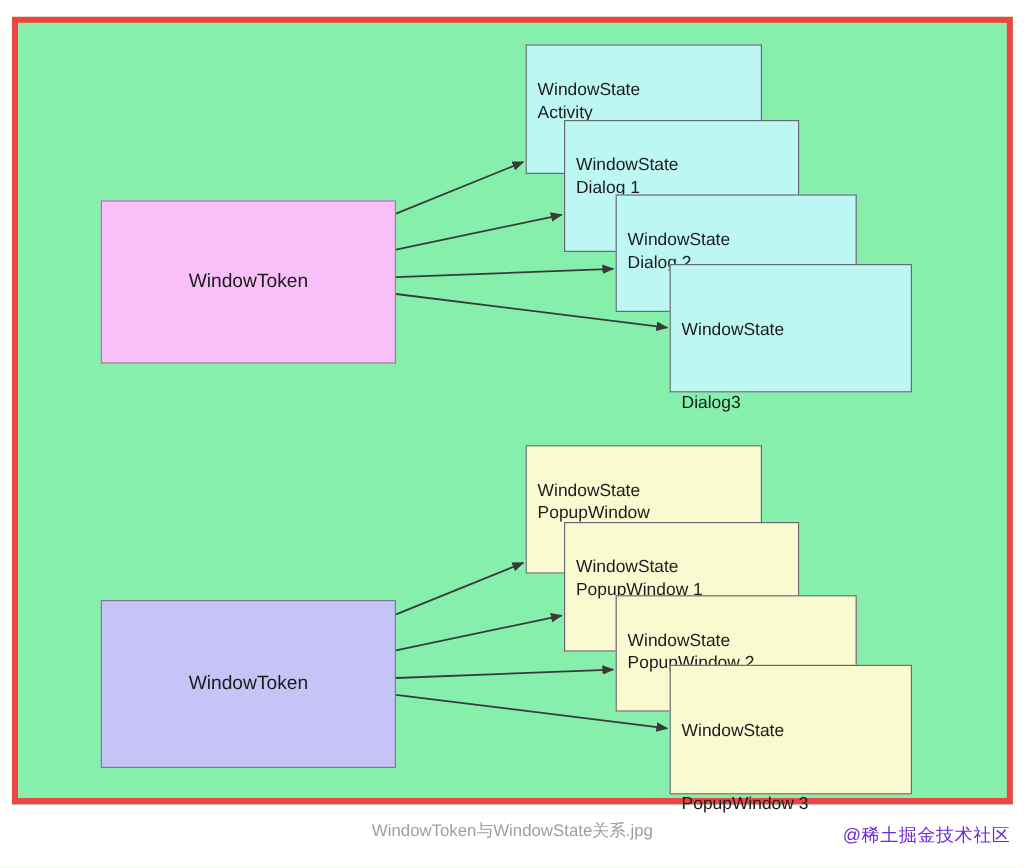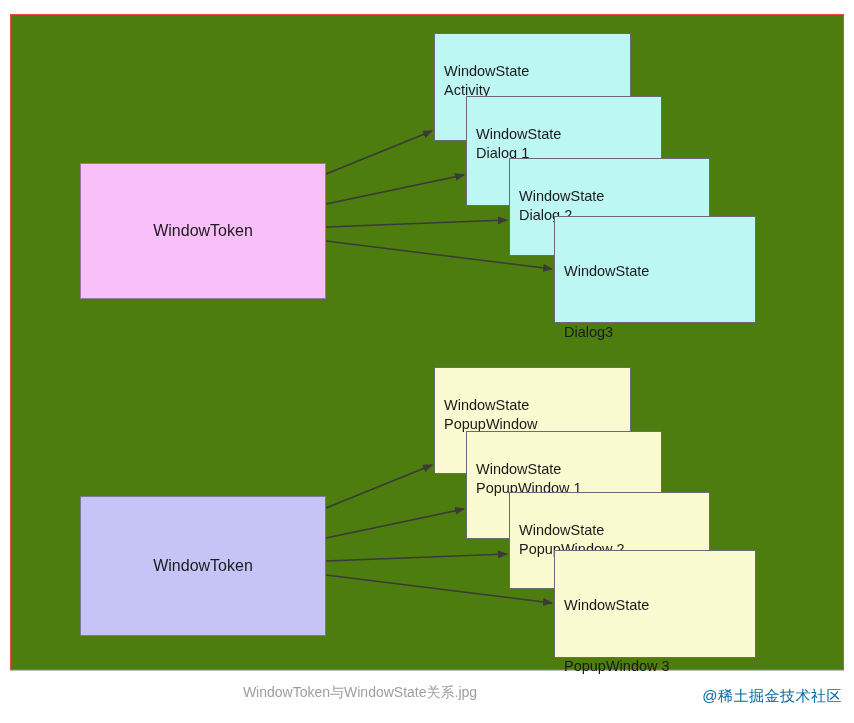--- a/index.html
+++ b/index.html
@@ -15,22 +15,22 @@
     overflow: hidden;
   }
 
   
   #image-frame {
     position: absolute;
     left: 10px;
     top: 14px;
     width: 834px;
     height: 656px;
-    background: #4d7c0f;
-    border: 1px solid #ef4444;
+    background: #86efac;
+    border: 5px solid #ef4444;
     box-sizing: border-box;
     box-shadow: 0 1px 0 #bdbdbd;
   }
 
   #diagram-canvas {
     position: absolute;
     left: 0;
     top: 0;
     width: 100%;
     height: 100%;
@@ -78,31 +78,31 @@
   .token-purple{ background: #c6c4f7; border-color: #7a7a92; }
 
   
   .node.spaced { line-height: 2.10; }
 
   
   #caption {
     position: absolute;
     left: 0;
     top: 684px;
-    width: 720px;
+    width: 854px;
     text-align: center;
     font-size: 14px;
     color: #9e9e9e;
   }
   #watermark {
     position: absolute;
     right: 12px;
     top: 687px;
     font-size: 15px;
-    color: #0369a1;
+    color: #6d28d9;
     letter-spacing: 0.5px;
   }
 </style>
 </head>
 <body>
 
 <div id="image-frame">
   <div id="diagram-canvas">
 
     <svg class="connectors" viewBox="0 0 834 656">

